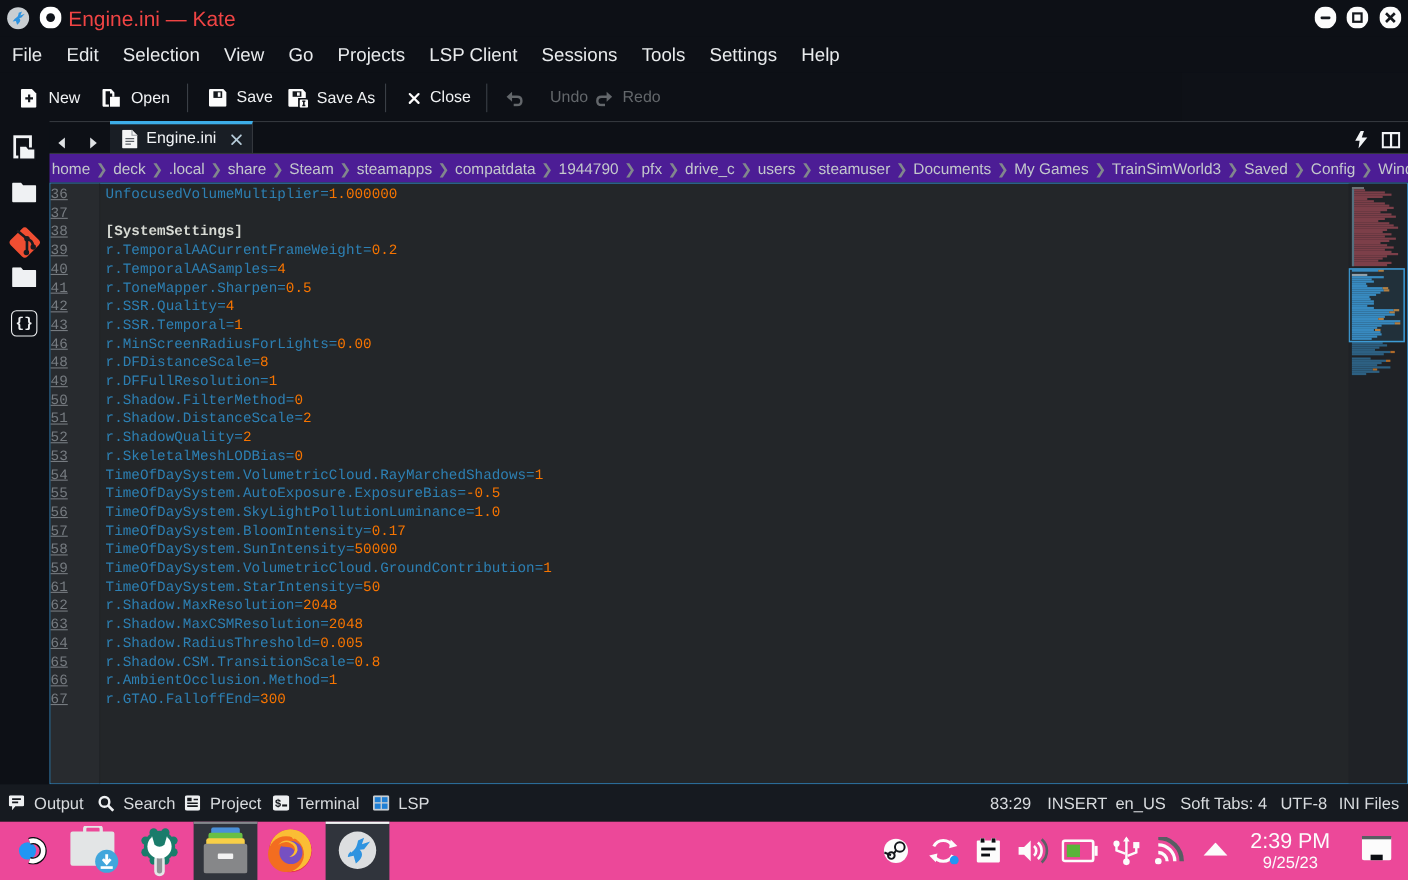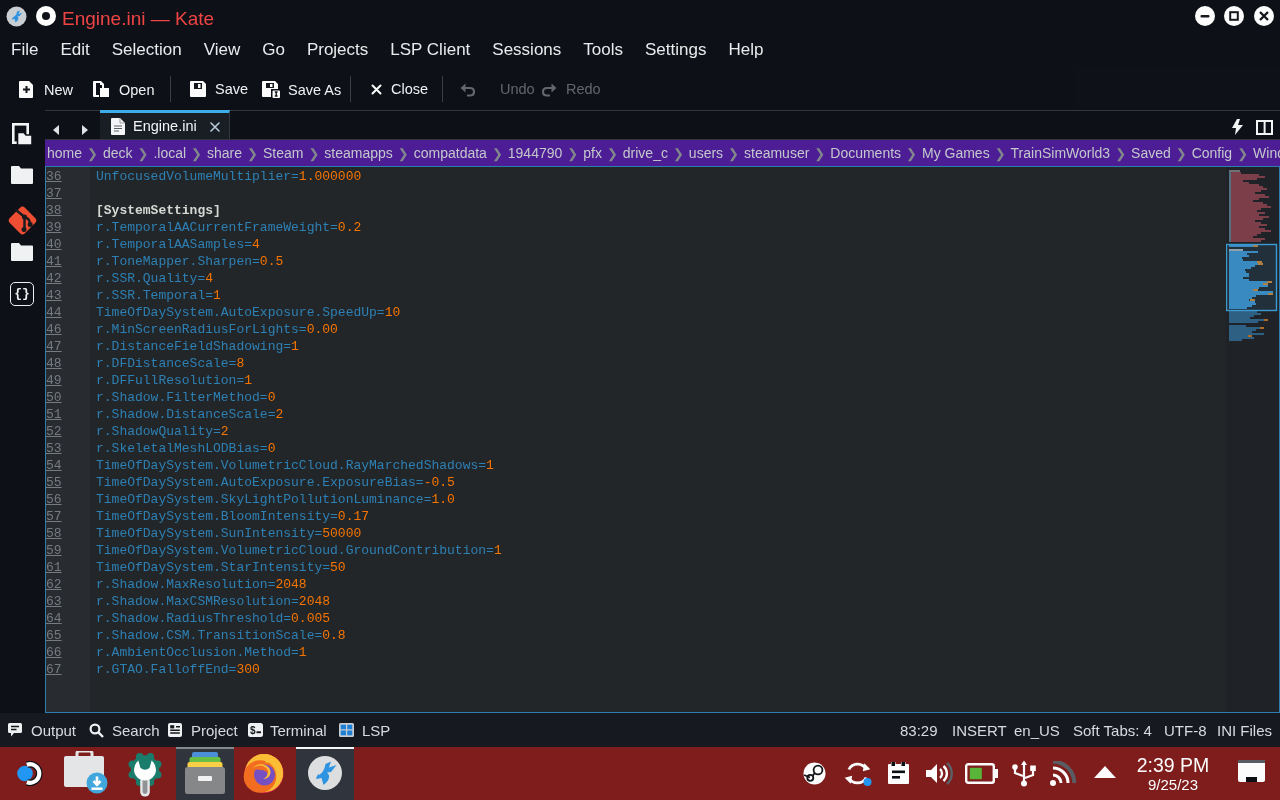--- a/index.html
+++ b/index.html
@@ -26,21 +26,21 @@
 #code .cl { height:17px; }
 #code .n { display:inline-block; width:21px; color:#767b80;text-decoration:underline; }
 #code .t { margin-left:29px; }
 .k { color:#2d80b4; }
 .v { color:#f67400; }
 .sec { color:#d6d9d3; font-weight:bold; }
 #minimap { position:absolute; left:1180px; top:0; width:53px; height:545px; background:#1f2226; }
 #statusbar { position:absolute; left:0; top:713px; width:1280px; height:34px; background:#161a20; }
 #statusbar .sb { position:absolute; top:0; height:34px; display:flex; align-items:center; font-size:15px; color:#d8dbde; }
 #statusbar .sr { position:absolute; top:0; height:34px; display:flex; align-items:center; font-size:15px; color:#d8dbde; }
-#taskbar { position:absolute; left:0; top:747px; width:1280px; height:53px; background:#7f1d1d; }
+#taskbar { position:absolute; left:0; top:747px; width:1280px; height:53px; background:#ec4899; }
 .task { position:absolute; top:0; height:53px; background:#30343c; }
 svg { display:block; }
 </style>
 </head>
 <body>
 
 <div id="titlebar">
   <svg class="abs" style="left:6px;top:6px" width="21" height="21" viewBox="0 0 21 21">
     <circle cx="10.5" cy="10.5" r="10" fill="#c9ced2"></circle>
     <path d="M5.5 13.5 C8.5 9,10.5 10.5,11 5.5 L14 4.5 L12.5 8 L16.5 6.5 L13.5 10 L11.5 10.5 C13.5 12.5,12 14.5,9.5 16.5 L8.5 13 Z" fill="#2e93e0"></path>
@@ -232,23 +232,21 @@
   <div id="gutter"></div>
   <div id="code">
 <div class="cl"><span class="n">36</span><span class="t"><span class="k">UnfocusedVolumeMultiplier=</span><span class="v">1.000000</span></span></div>
 <div class="cl"><span class="n">37</span><span class="t"></span></div>
 <div class="cl"><span class="n">38</span><span class="t"><span class="sec">[SystemSettings]</span></span></div>
 <div class="cl"><span class="n">39</span><span class="t"><span class="k">r.TemporalAACurrentFrameWeight=</span><span class="v">0.2</span></span></div>
 <div class="cl"><span class="n">40</span><span class="t"><span class="k">r.TemporalAASamples=</span><span class="v">4</span></span></div>
 <div class="cl"><span class="n">41</span><span class="t"><span class="k">r.ToneMapper.Sharpen=</span><span class="v">0.5</span></span></div>
 <div class="cl"><span class="n">42</span><span class="t"><span class="k">r.SSR.Quality=</span><span class="v">4</span></span></div>
 <div class="cl"><span class="n">43</span><span class="t"><span class="k">r.SSR.Temporal=</span><span class="v">1</span></span></div>
-<div class="cl"><span class="n">44</span><span class="t"><span class="k">TimeOfDaySystem.AutoExposure.SpeedUp=</span><span class="v">10</span></span></div>
 <div class="cl"><span class="n">46</span><span class="t"><span class="k">r.MinScreenRadiusForLights=</span><span class="v">0.00</span></span></div>
-<div class="cl"><span class="n">47</span><span class="t"><span class="k">r.DistanceFieldShadowing=</span><span class="v">1</span></span></div>
 <div class="cl"><span class="n">48</span><span class="t"><span class="k">r.DFDistanceScale=</span><span class="v">8</span></span></div>
 <div class="cl"><span class="n">49</span><span class="t"><span class="k">r.DFFullResolution=</span><span class="v">1</span></span></div>
 <div class="cl"><span class="n">50</span><span class="t"><span class="k">r.Shadow.FilterMethod=</span><span class="v">0</span></span></div>
 <div class="cl"><span class="n">51</span><span class="t"><span class="k">r.Shadow.DistanceScale=</span><span class="v">2</span></span></div>
 <div class="cl"><span class="n">52</span><span class="t"><span class="k">r.ShadowQuality=</span><span class="v">2</span></span></div>
 <div class="cl"><span class="n">53</span><span class="t"><span class="k">r.SkeletalMeshLODBias=</span><span class="v">0</span></span></div>
 <div class="cl"><span class="n">54</span><span class="t"><span class="k">TimeOfDaySystem.VolumetricCloud.RayMarchedShadows=</span><span class="v">1</span></span></div>
 <div class="cl"><span class="n">55</span><span class="t"><span class="k">TimeOfDaySystem.AutoExposure.ExposureBias=</span><span class="v">-0.5</span></span></div>
 <div class="cl"><span class="n">56</span><span class="t"><span class="k">TimeOfDaySystem.SkyLightPollutionLuminance=</span><span class="v">1.0</span></span></div>
 <div class="cl"><span class="n">57</span><span class="t"><span class="k">TimeOfDaySystem.BloomIntensity=</span><span class="v">0.17</span></span></div>

